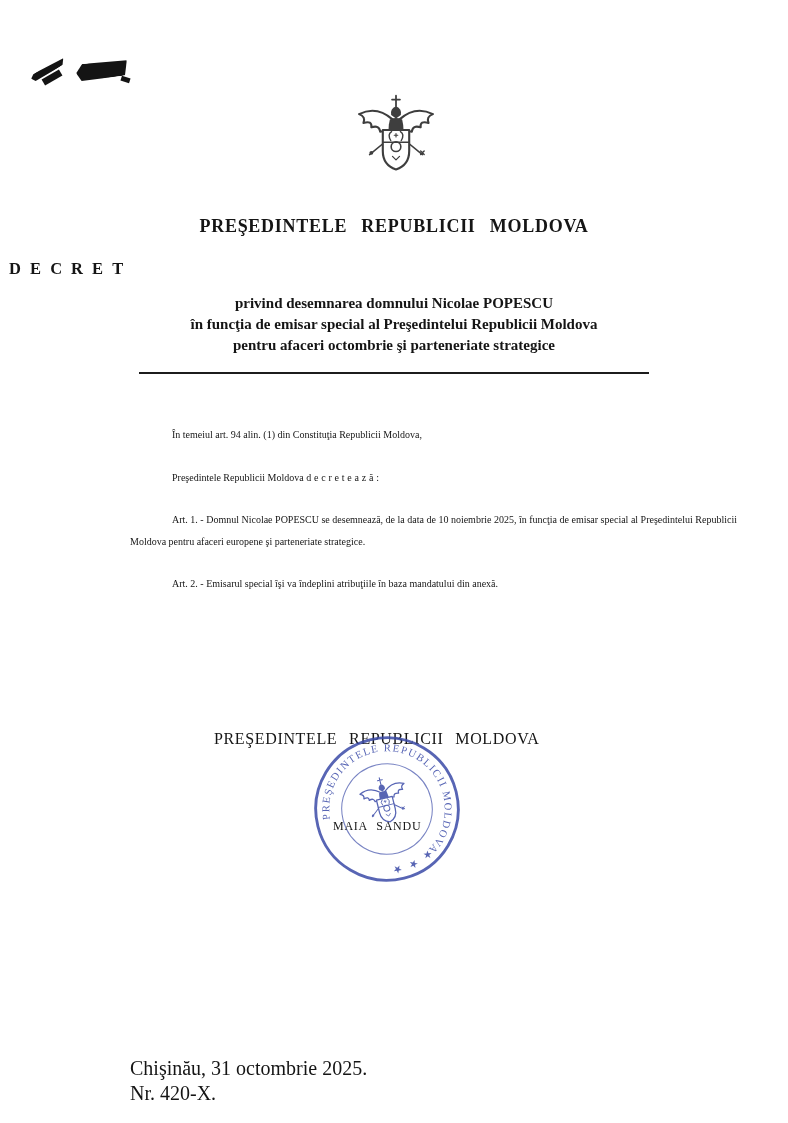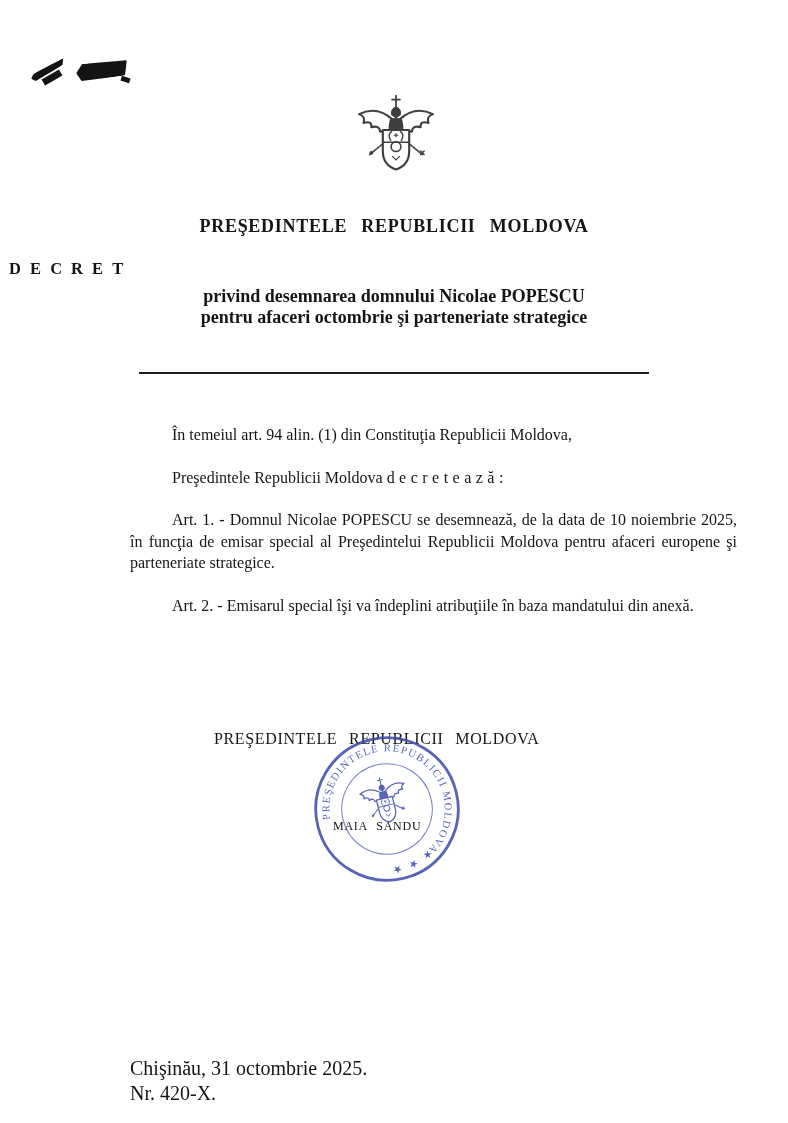--- a/index.html
+++ b/index.html
@@ -33,31 +33,31 @@
     position: absolute; top: 181px; left: 0; width: 100%;
     text-align: center; font-weight: bold; font-size: 18px;
     letter-spacing: 0.04em; word-spacing: 0.5em;
   }
   .decree-title {
     position: absolute; top: 224px; left: 0; width: 100%;
     text-align: left; font-weight: bold; font-size: 16.5px;
     letter-spacing: 0.55em; text-indent: 0.55em;
   }
   .subject {
-    position: absolute; top: 251px; left: 0; width: 100%;
-    text-align: center; font-weight: bold; font-size: 18px; line-height: 21px;
+    position: absolute; top: 258px; left: 0; width: 100%;
+    text-align: center; font-weight: bold; font-size: 15px; line-height: 21px;
   }
   .subject-rule {
     position: absolute; top: 337px; left: 139px; width: 510px;
     border-top: 2px solid #1c1c1c;
   }
 
   .body-text {
     position: absolute; left: 130px; top: 389px; width: 607px;
-    font-size: 16px; line-height: 21.6px;
+    font-size: 10px; line-height: 21.6px;
   }
   .body-text p { margin: 0 0 21px 0; text-indent: 42px; }
   .p-justify { text-align: justify; }
   .spaced-word { letter-spacing: 0.28em; }
 
   .sig-title {
     position: absolute; left: 214px; top: 695px;
     font-size: 16px; letter-spacing: 0.04em; word-spacing: 0.45em;
   }
   .stamp {
@@ -109,20 +109,21 @@
       </symbol>
     </defs>
     <use href="#moldova-coa" x="0" y="0" width="100" height="125" style="color:#3e3e3e"></use>
   </svg>
 
   <div class="institution">PREŞEDINTELE REPUBLICII MOLDOVA</div>
   <div class="decree-title">DECRET</div>
 
   <div class="subject">
     <div>privind desemnarea domnului Nicolae POPESCU</div>
+    <div>în funcţia de emisar special al Preşedintelui Republicii Moldova</div>
     <div>pentru afaceri octombrie şi parteneriate strategice</div>
   </div>
   <div class="subject-rule"></div>
 
   <div class="body-text">
     <p>În temeiul art. 94 alin. (1) din Constituţia Republicii Moldova,</p>
     <p><span>Preşedintele Republicii Moldova </span><span class="spaced-word">decretează:</span></p>
     <p class="p-justify">Art. 1. - Domnul Nicolae POPESCU se desemnează, de la data de 10 noiembrie 2025, în funcţia de emisar special al Preşedintelui Republicii Moldova pentru afaceri europene şi parteneriate strategice.</p>
     <p class="p-justify">Art. 2. - Emisarul special îşi va îndeplini atribuţiile în baza mandatului din anexă.</p>
   </div>

